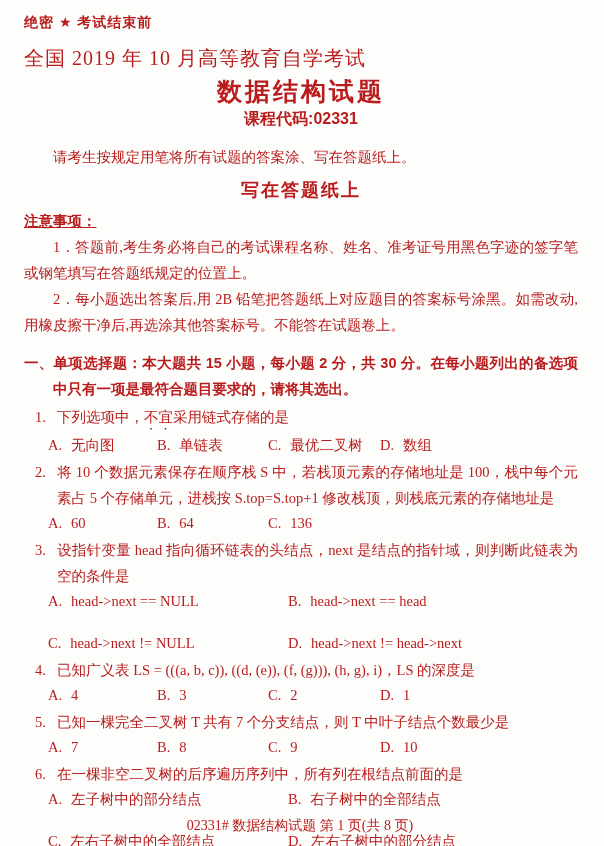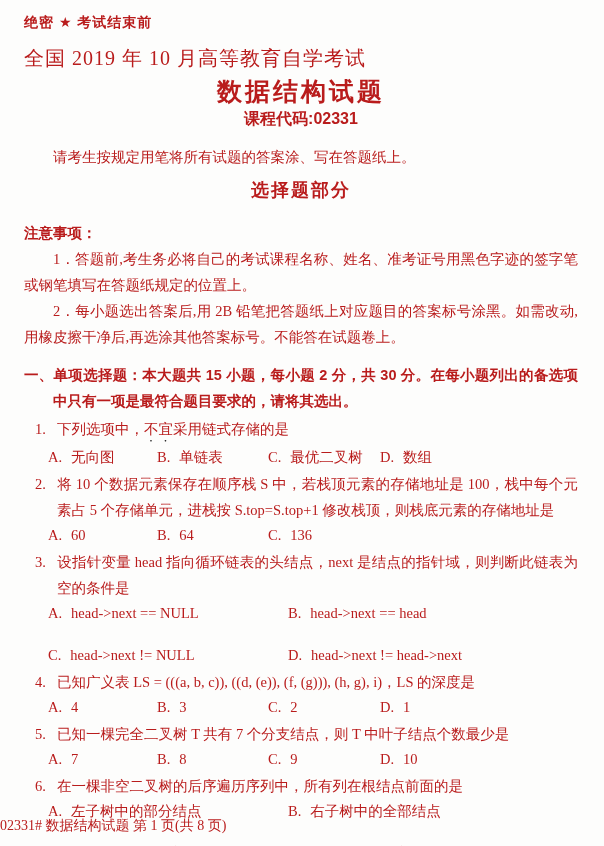--- a/index.html
+++ b/index.html
@@ -41,21 +41,22 @@
   }
   .section-title {
     text-align: center;
     font-family: "Liberation Sans", "DejaVu Sans", sans-serif;
     font-weight: bold; font-size: 18px; line-height: 28px;
     letter-spacing: 2px; margin: 6px 0 0 0;
   }
   .notes-heading {
     font-family: "Liberation Sans", "DejaVu Sans", sans-serif;
     font-weight: bold; font-size: 14.5px; line-height: 26px;
-    margin-top: 16px;
+    margin-top: 4px;
+    text-decoration: underline;
   }
   .note {
     margin: 0; text-indent: 2em; line-height: 26px; text-align: justify;
   }
   .part-heading {
     font-family: "Liberation Sans", "DejaVu Sans", sans-serif;
     font-weight: bold; font-size: 14.5px; line-height: 26px;
     margin-top: 12px; padding-left: 2em; text-indent: -2em;
     text-align: justify;
   }
@@ -73,33 +74,33 @@
   .opt { white-space: nowrap; }
   .opt-label { margin-right: 9px; }
   .em-dots {
     -webkit-text-emphasis: filled dot #141414;
     -webkit-text-emphasis-position: under right;
     text-emphasis: filled dot #141414;
     text-emphasis-position: under right;
   }
   .footer {
     position: absolute; left: 0; right: 4px; bottom: 10px;
-    text-align: left; font-size: 14px; line-height: 20px;
+    text-align: center; font-size: 14px; line-height: 20px;
   }
 </style>
 </head>
 <body>
 
 <div class="page">
   <div class="security">绝密 ★ 考试结束前</div>
   <div class="session">全国 2019 年 10 月高等教育自学考试</div>
   <div class="title">数据结构试题</div>
   <div class="course">课程代码:02331</div>
   <p class="instruction">请考生按规定用笔将所有试题的答案涂、写在答题纸上。</p>
-  <div class="section-title">选择题部分</div>
+  <div class="section-title">写在答题纸上</div>
   <div class="notes-heading">注意事项：</div>
   <div id="notes">
       <p class="note">1．答题前,考生务必将自己的考试课程名称、姓名、准考证号用黑色字迹的签字笔或钢笔填写在答题纸规定的位置上。</p>
       <p class="note">2．每小题选出答案后,用 2B 铅笔把答题纸上对应题目的答案标号涂黑。如需改动,用橡皮擦干净后,再选涂其他答案标号。不能答在试题卷上。</p>
     </div>
   <div class="part-heading">一、单项选择题：本大题共 15 小题，每小题 2 分，共 30 分。在每小题列出的备选项中只有一项是最符合题目要求的，请将其选出。</div>
   <div id="questions">
       <div class="question">
         <div class="q-stem"><span class="q-num">1.</span><span>下列选项中，</span><span class="em-dots">不宜</span><span>采用链式存储的是</span></div>
         <div class="q-options cols-4">

